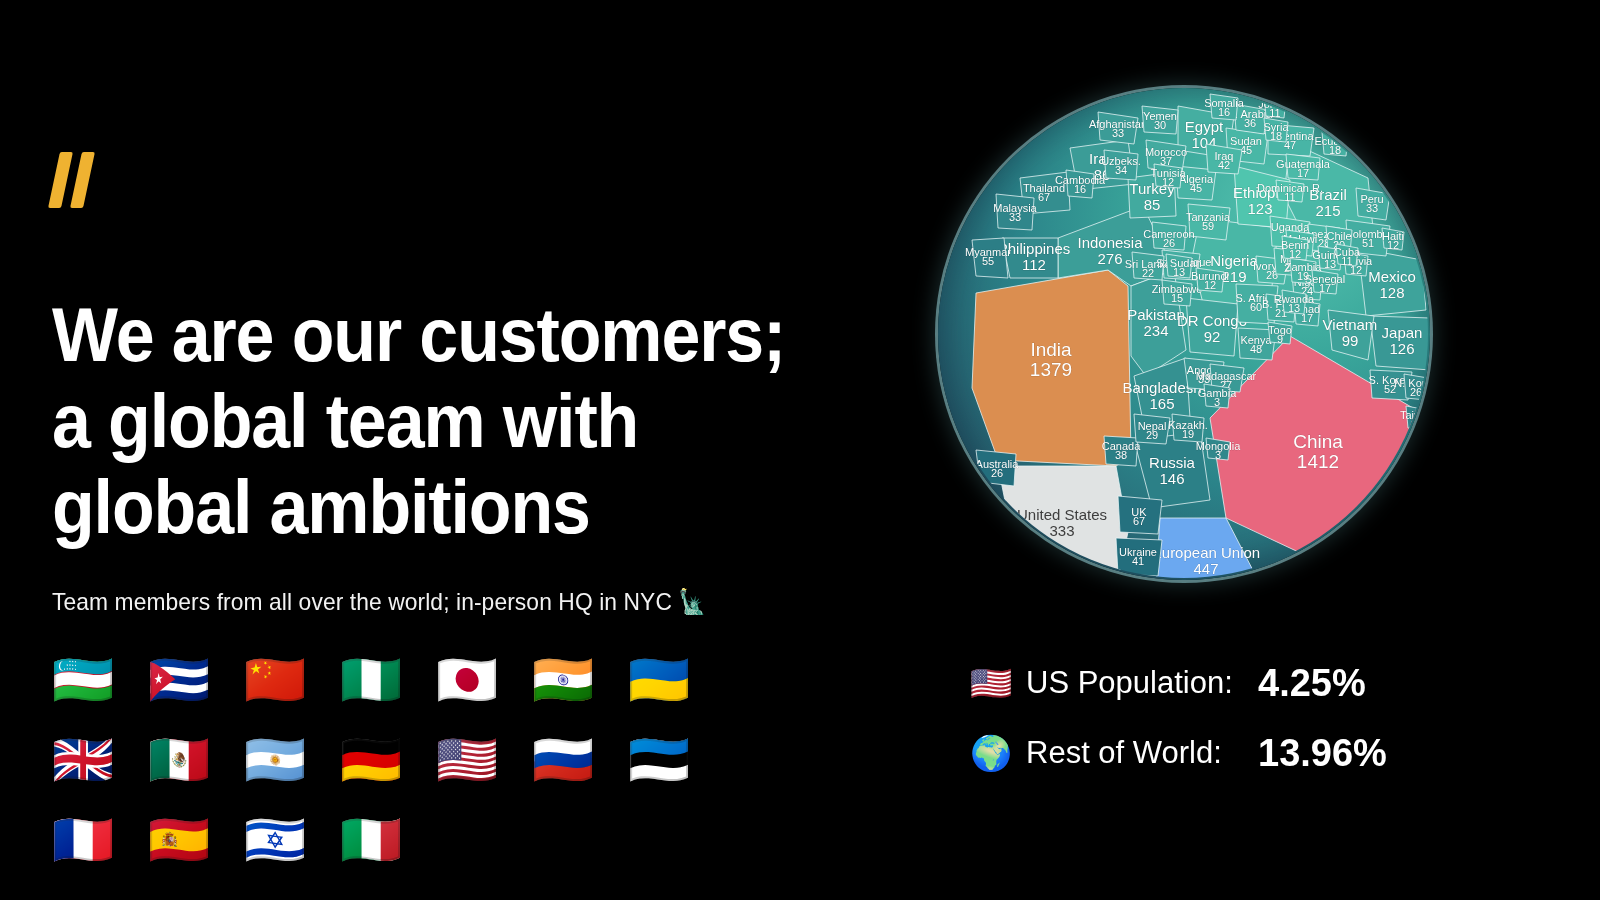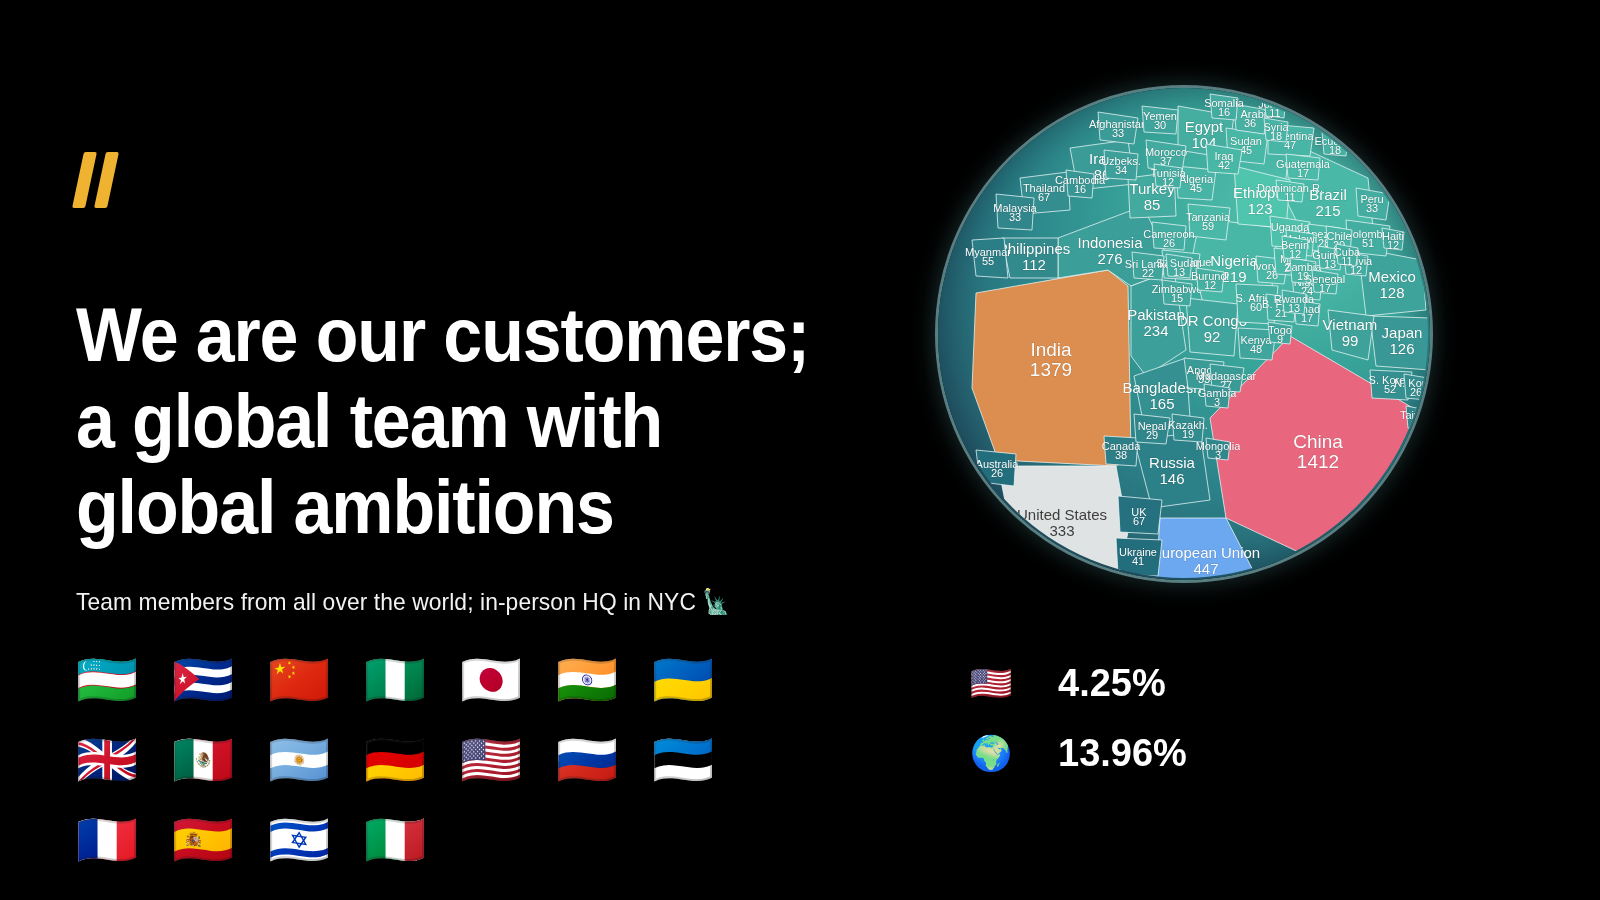--- a/index.html
+++ b/index.html
@@ -12,21 +12,21 @@
   }
   #slide {
     position:relative;
     width:1600px; height:900px;
     background:#000000;
   }
 
   
   #left-col {
     position:absolute;
-    left:76px; top:0;
+    left:52px; top:0;
     width:830px; height:728px;
   }
 
   #logo {
     position:absolute;
     left:0; top:152px;
     width:70px; height:62px;
   }
   #logo .bar {
     position:absolute;
@@ -150,21 +150,21 @@
     font-family:"Liberation Sans Narrow","Liberation Sans", sans-serif;
     font-size:31px;
     font-weight:400;
     white-space:nowrap;
   }
   .stat-value {
     color:#ffffff;
     font-family:"Liberation Sans Narrow","Liberation Sans", sans-serif;
     font-size:38px;
     font-weight:bold;
-    margin-left:32px;
+    margin-left:18px;
     white-space:nowrap;
   }
   #stat-row-us .stat-label { width:214px; }
   #stat-row-world .stat-label { width:214px; }
 </style>
 </head>
 <body>
 
 <div id="slide">
 
@@ -470,22 +470,24 @@
               <text x="280" y="362" class="cell-label med">Mongolia</text>
               <text x="280" y="371" class="cell-label med">3</text>
             </g>
         </svg>
       </div>
     </div>
 
     <div id="stats">
       <div class="stat-row" id="stat-row-us">
         <span class="stat-emoji">🇺🇸</span>
+        <span class="stat-label">US Population:</span>
         <span class="stat-value">4.25%</span>
       </div>
       <div class="stat-row" id="stat-row-world">
         <span class="stat-emoji">🌍</span>
+        <span class="stat-label">Rest of World:</span>
         <span class="stat-value">13.96%</span>
       </div>
     </div>
 
   </div>
 </div>
 
 </body></html>

